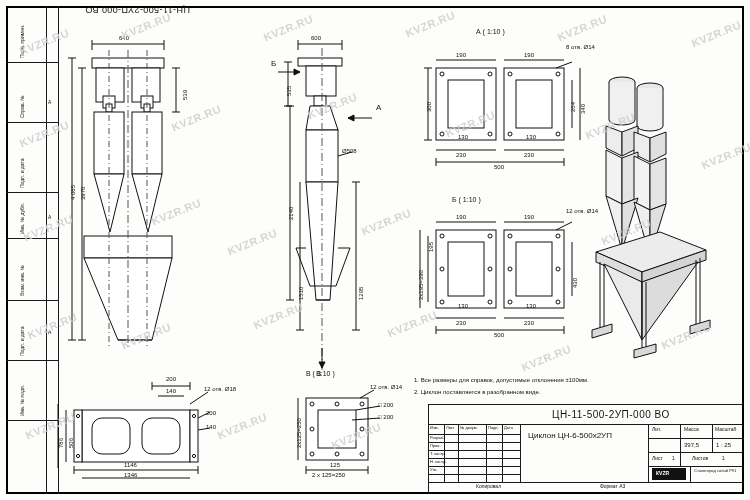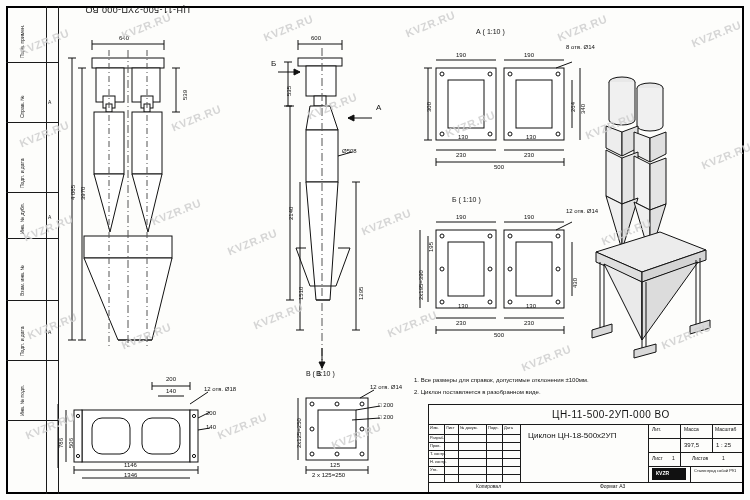--- a/index.html
+++ b/index.html
@@ -368,21 +368,21 @@
   <div class="ln v" style="left:520px;top:424px;height:58px;"></div>
   <div class="ln v" style="left:648px;top:424px;height:58px;"></div>
   <div class="ln h" style="left:648px;top:438px;width:94px;"></div>
   <div class="ln h" style="left:648px;top:452px;width:94px;"></div>
   <div class="ln h" style="left:648px;top:466px;width:94px;"></div>
   <div class="ln v" style="left:680px;top:424px;height:42px;"></div>
   <div class="ln v" style="left:712px;top:424px;height:28px;"></div>
   <div class="ln v" style="left:690px;top:466px;height:16px;"></div>
 
   <div class="txt t10" style="left:552px;top:410px;letter-spacing:.5px;">ЦН-11-500-2УП-000 ВО</div>
-  <div class="txt t8" style="left:528px;top:432px;">Циклон ЦН-18-500х2УП</div>
+  <div class="txt t8" style="left:528px;top:432px;">Циклон ЦН-6-500х2УП</div>
 
   <div class="txt" style="left:652px;top:427px;">Лит.</div>
   <div class="txt" style="left:684px;top:427px;">Масса</div>
   <div class="txt" style="left:715px;top:427px;">Масштаб</div>
   <div class="txt t6" style="left:684px;top:442px;">397,5</div>
   <div class="txt t6" style="left:716px;top:442px;">1 : 25</div>
   <div class="txt" style="left:652px;top:456px;">Лист</div>
   <div class="txt" style="left:672px;top:456px;">1</div>
   <div class="txt" style="left:692px;top:456px;">Листов</div>
   <div class="txt" style="left:722px;top:456px;">1</div>

